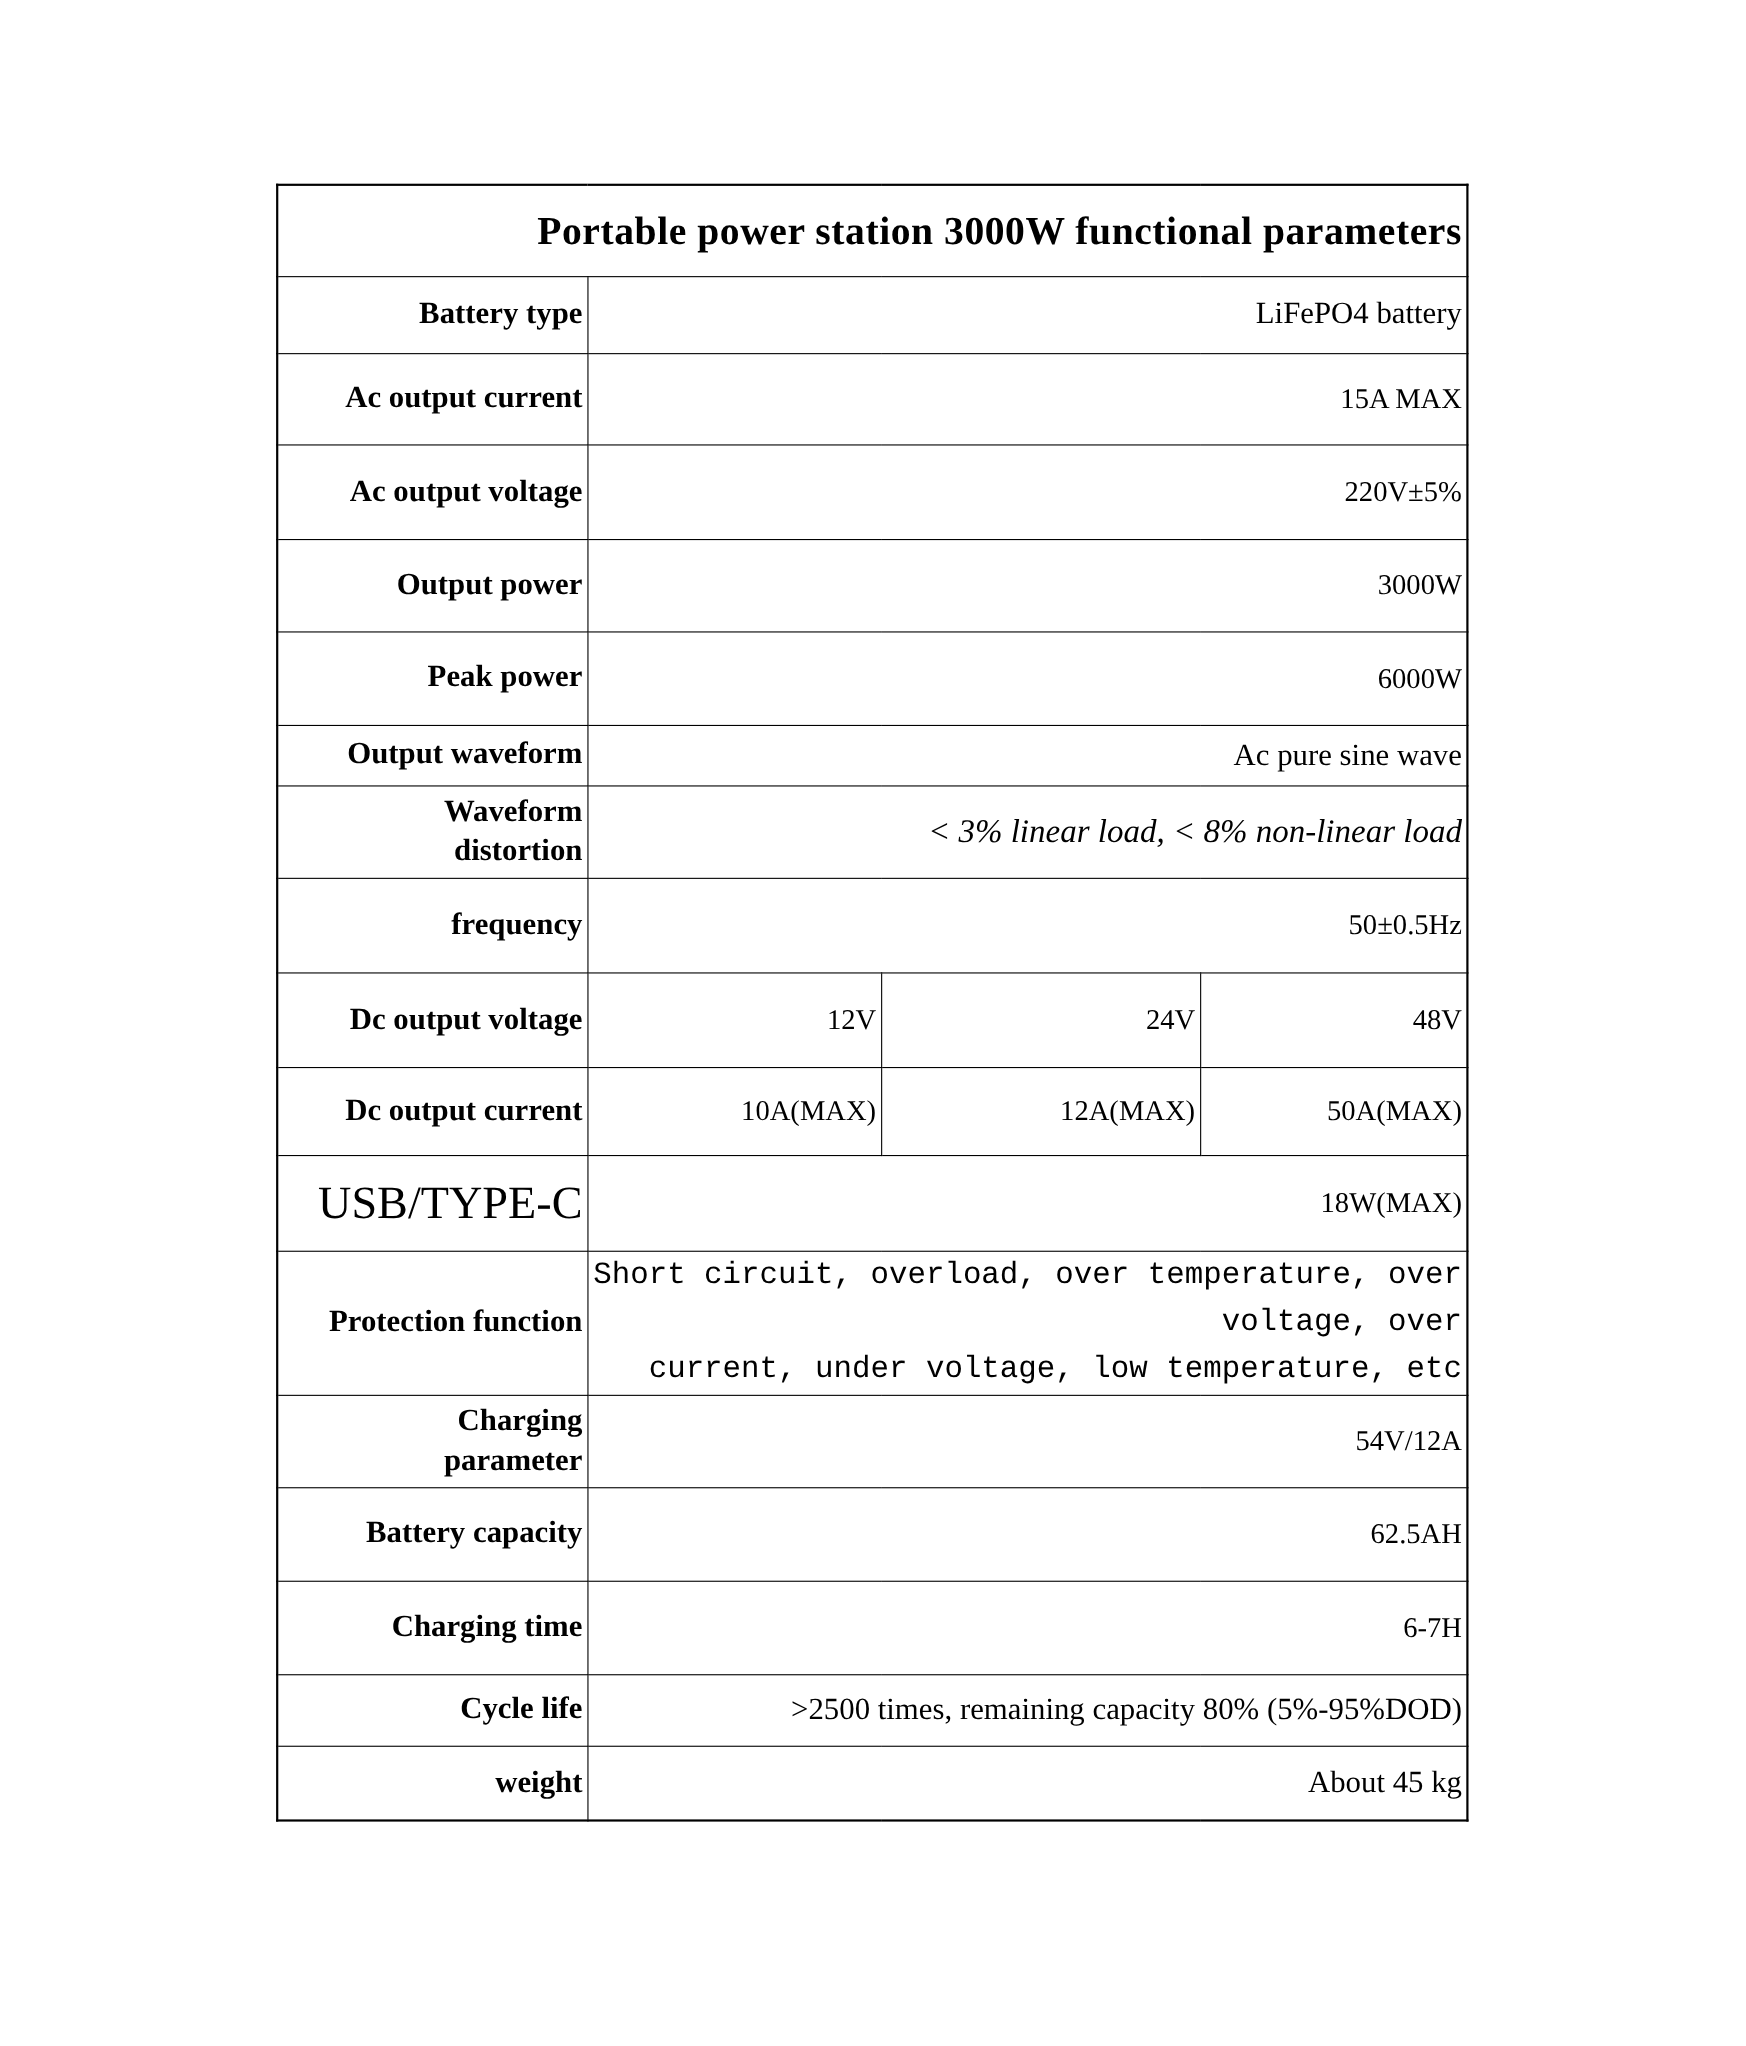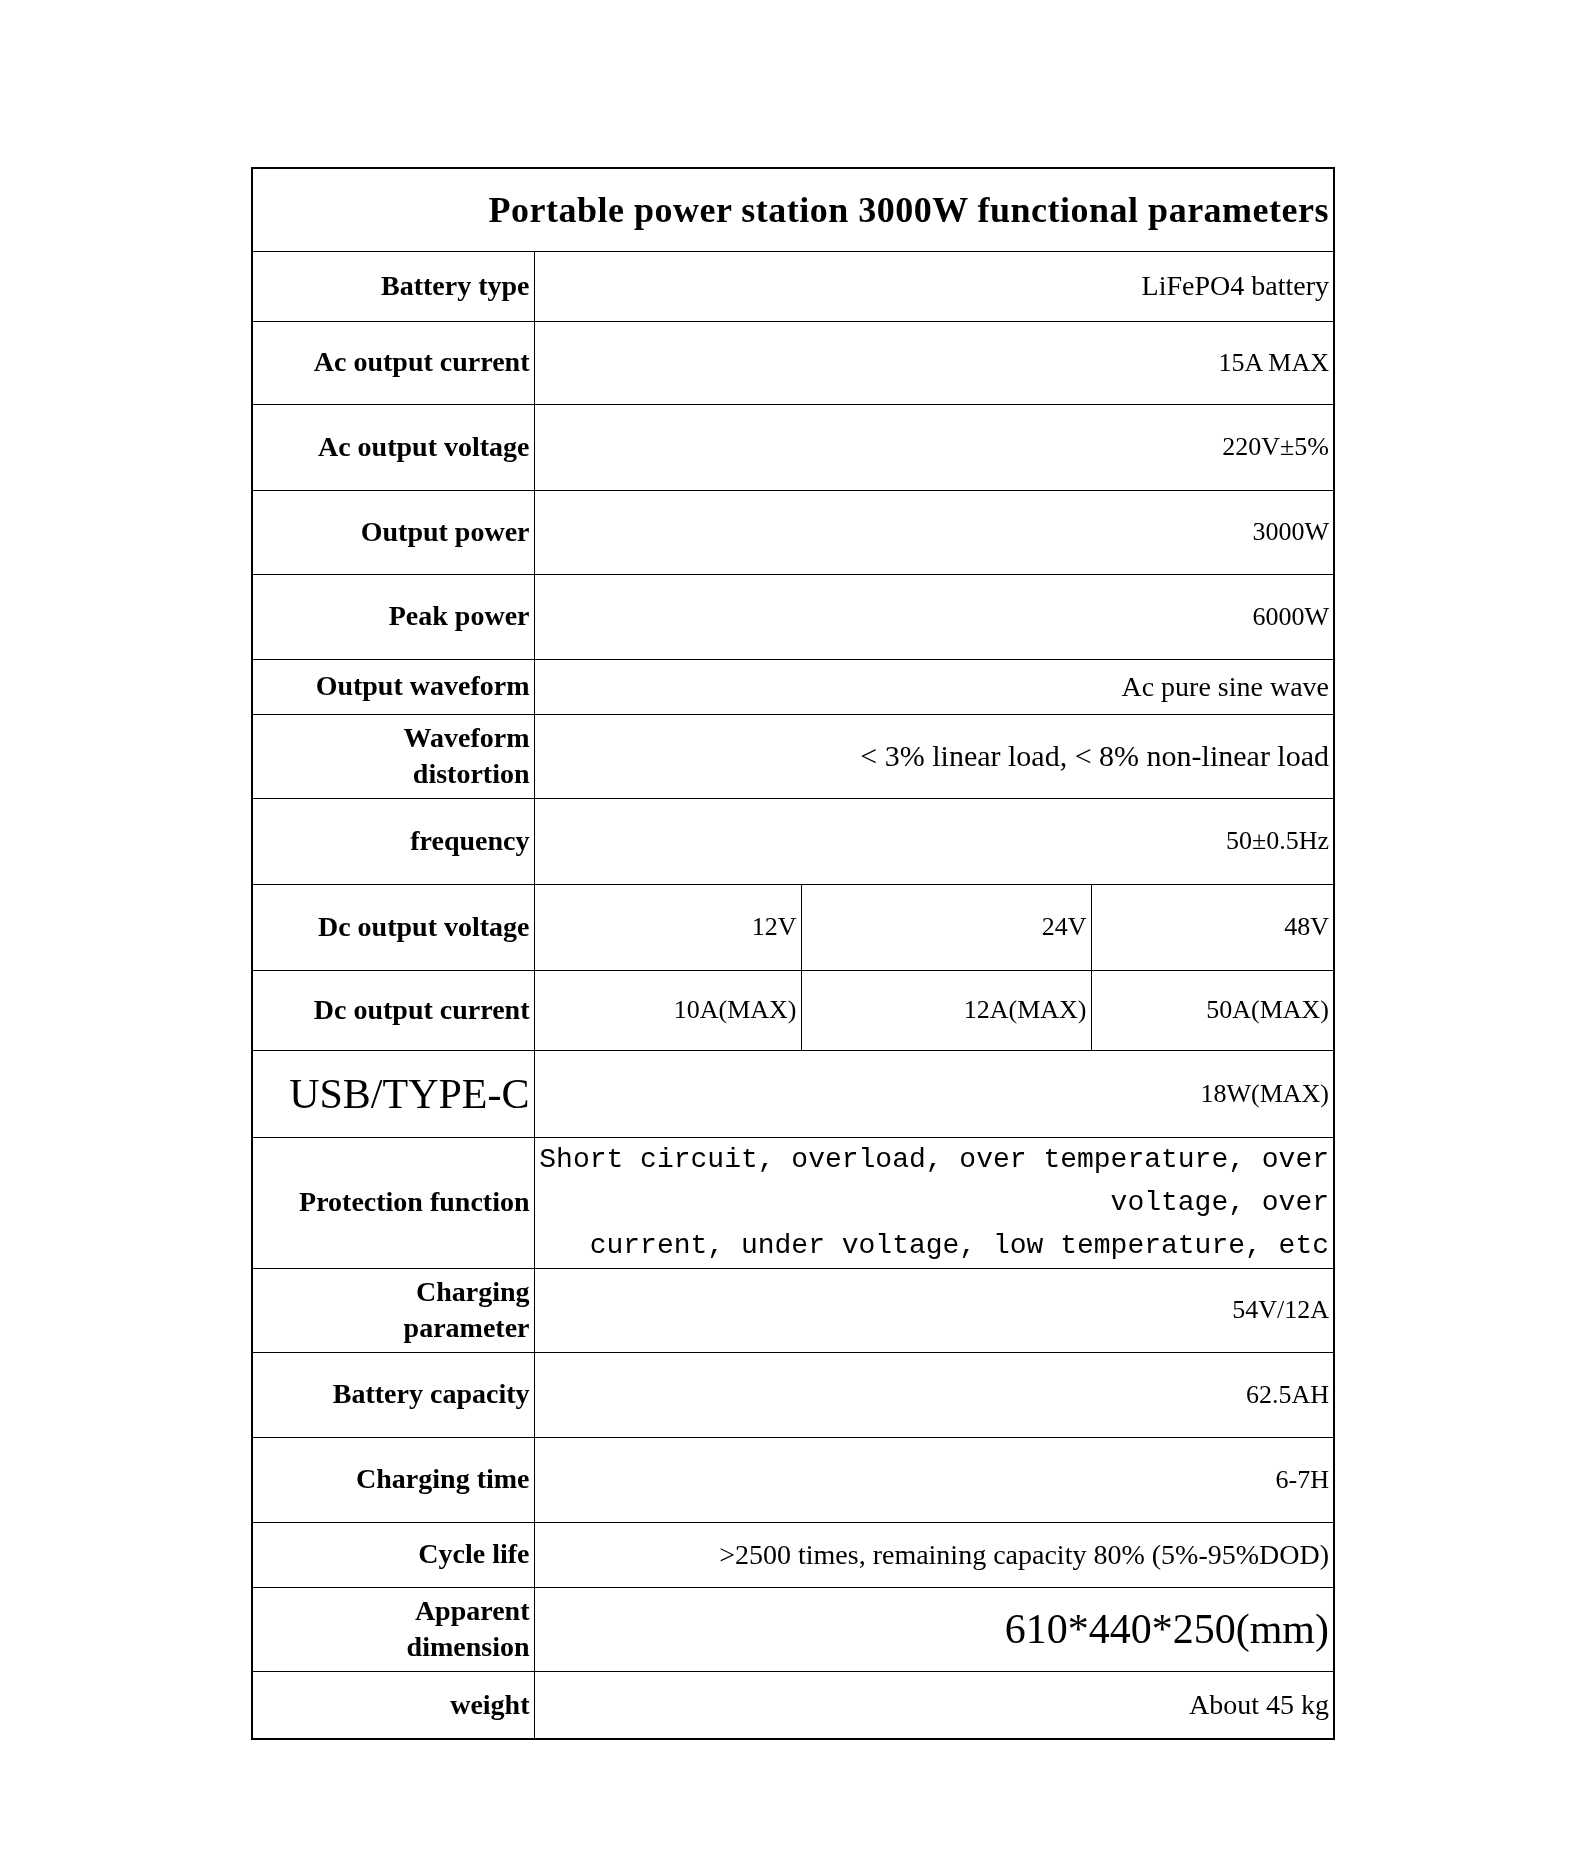--- a/index.html
+++ b/index.html
@@ -45,21 +45,21 @@
     font-size: 28px;
     white-space: pre-line;
     line-height: 1.3;
     font-weight: bold;
   }
   .lbl-xl {
     font-size: 42px;
     white-space: nowrap;
   }
   .v-sm { font-size: 28px; margin-left: 12px; }
-  .v-md { font-size: 30px; }
+  .v-md { font-size: 30px; font-style: italic; }
   .v-lg { font-size: 26px; }
   .v-xl { font-size: 42px; }
   .pre  { white-space: pre-line; line-height: 1.55; font-family: Liberation Mono, monospace; }
 </style>
 </head>
 <body>
 
 <div class="page">
 
   <table class="spec-table">
@@ -155,25 +155,20 @@
       <tr style="height:85px">
         <td class="lbl">Charging time</td>
         <td class="v-lg" colspan="3">6-7H</td>
       </tr>
 
       <tr style="height:65px">
         <td class="lbl">Cycle life</td>
         <td class="v-sm" colspan="3">&gt;2500 times, remaining capacity 80% (5%-95%DOD)</td>
       </tr>
 
-      <tr style="height:84px">
-        <td class="lbl">Apparent
-dimension</td>
-        <td class="v-xl" colspan="3">610*440*250(mm)</td>
-      </tr>
 
       <tr style="height:68px">
         <td class="lbl">weight</td>
         <td class="v-sm" colspan="3">About 45 kg</td>
       </tr>
 
     </tbody>
   </table>
 </div>
 

